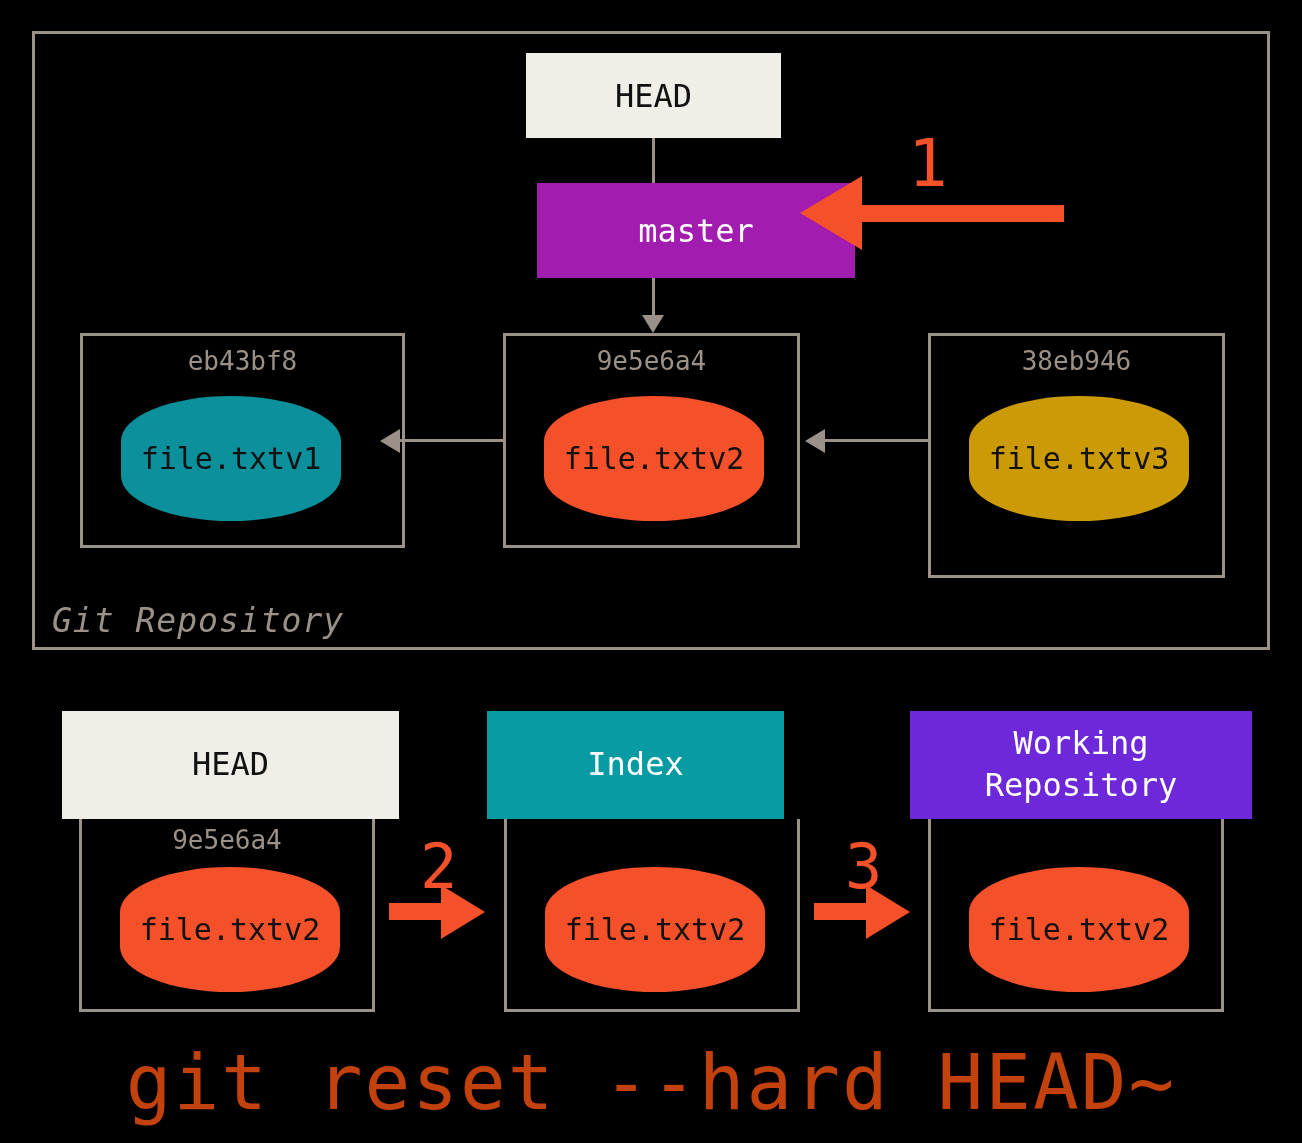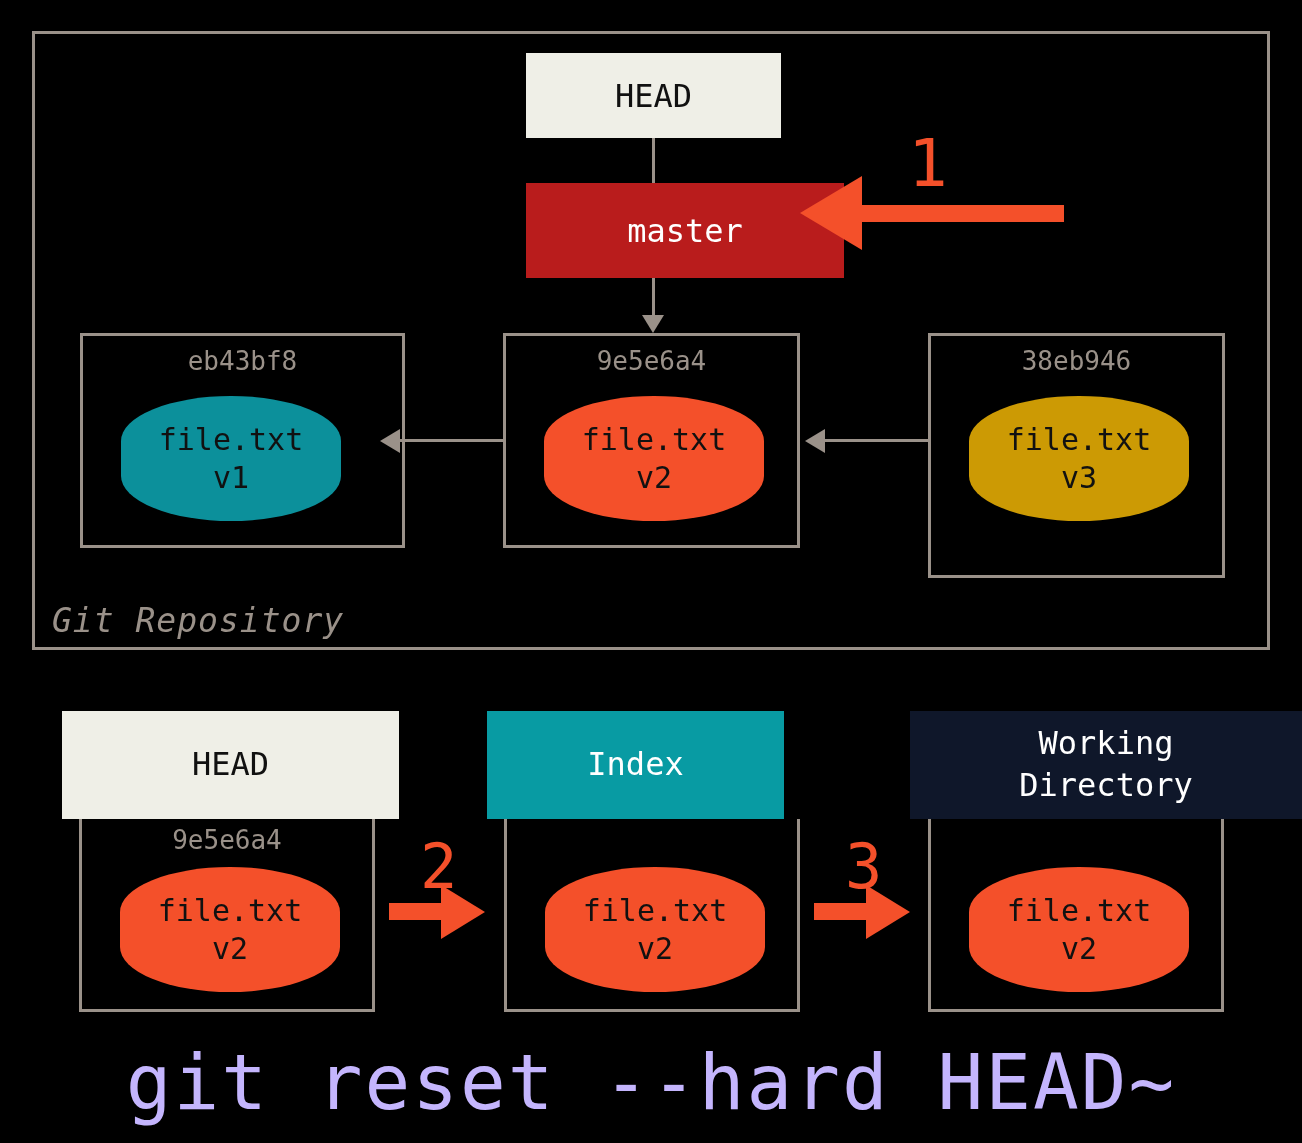--- a/index.html
+++ b/index.html
@@ -46,27 +46,28 @@
     background: #efefe7;
     color: #111111;
     display: flex;
     align-items: center;
     justify-content: center;
     font-size: 32px;
     box-sizing: border-box;
   }
   .master-box {
     position: absolute;
-    background: #b91c1c;
+    background: #a21caf;
     color: #ffffff;
     display: flex;
     align-items: center;
     justify-content: center;
     font-size: 32px;
     box-sizing: border-box;
+    margin-left: 11px;
   }
 
   .commit-box {
     position: absolute;
     border: 3px solid #9a9189;
     box-sizing: border-box;
     background: transparent;
   }
   .commit-hash {
     position: absolute;
@@ -74,21 +75,21 @@
     left: 0;
     width: 100%;
     text-align: center;
     font-size: 26px;
     color: #9a9189;
   }
   .blob {
     position: absolute;
     border-radius: 50% / 36%;
     display: flex;
-    flex-direction: column;
+    flex-direction: row;
     align-items: center;
     justify-content: center;
     color: #111111;
     font-size: 30px;
     line-height: 1.25;
     box-sizing: border-box;
   }
   .blob span { display: block; text-align: center; }
 
   
@@ -150,21 +151,21 @@
     text-align: center;
   }
   .stage-header span { display: block; }
 
   
   .command {
     position: absolute;
     left: 0;
     width: 100%;
     text-align: center;
-    color: #c4b5fd;
+    color: #c2410c;
     font-size: 76px;
     letter-spacing: 2px;
     white-space: nowrap;
   }
 </style>
 </head>
 <body>
 
 <div class="stage">
 
@@ -240,23 +241,23 @@
     <div class="blob" style="left:38px; top:48px; width:220px; height:125px; background:#f4502a;">
       <span>file.txt</span>
       <span>v2</span>
     </div>
   </div>
 
   <div class="rline" style="left:814px; top:903px; width:62px; height:17px;"></div>
   <div class="rarrow-right" style="left:866px; top:885px;"></div>
   <div class="step-num" style="left:845px; top:836px; font-size:62px;">3</div>
 
-  <div class="stage-header" style="left:910px; top:711px; width:392px; height:108px; background:#0f172a; color:#ffffff;">
+  <div class="stage-header" style="left:910px; top:711px; width:342px; height:108px; background:#6d28d9; color:#ffffff;">
     <span>Working</span>
-    <span>Directory</span>
+    <span>Repository</span>
   </div>
   <div class="commit-box" style="left:928px; top:819px; width:296px; height:193px; border-top:none;">
     <div class="blob" style="left:38px; top:48px; width:220px; height:125px; background:#f4502a;">
       <span>file.txt</span>
       <span>v2</span>
     </div>
   </div>
 
   <div class="command" style="top:1038px;">git reset --hard HEAD~</div>
 

